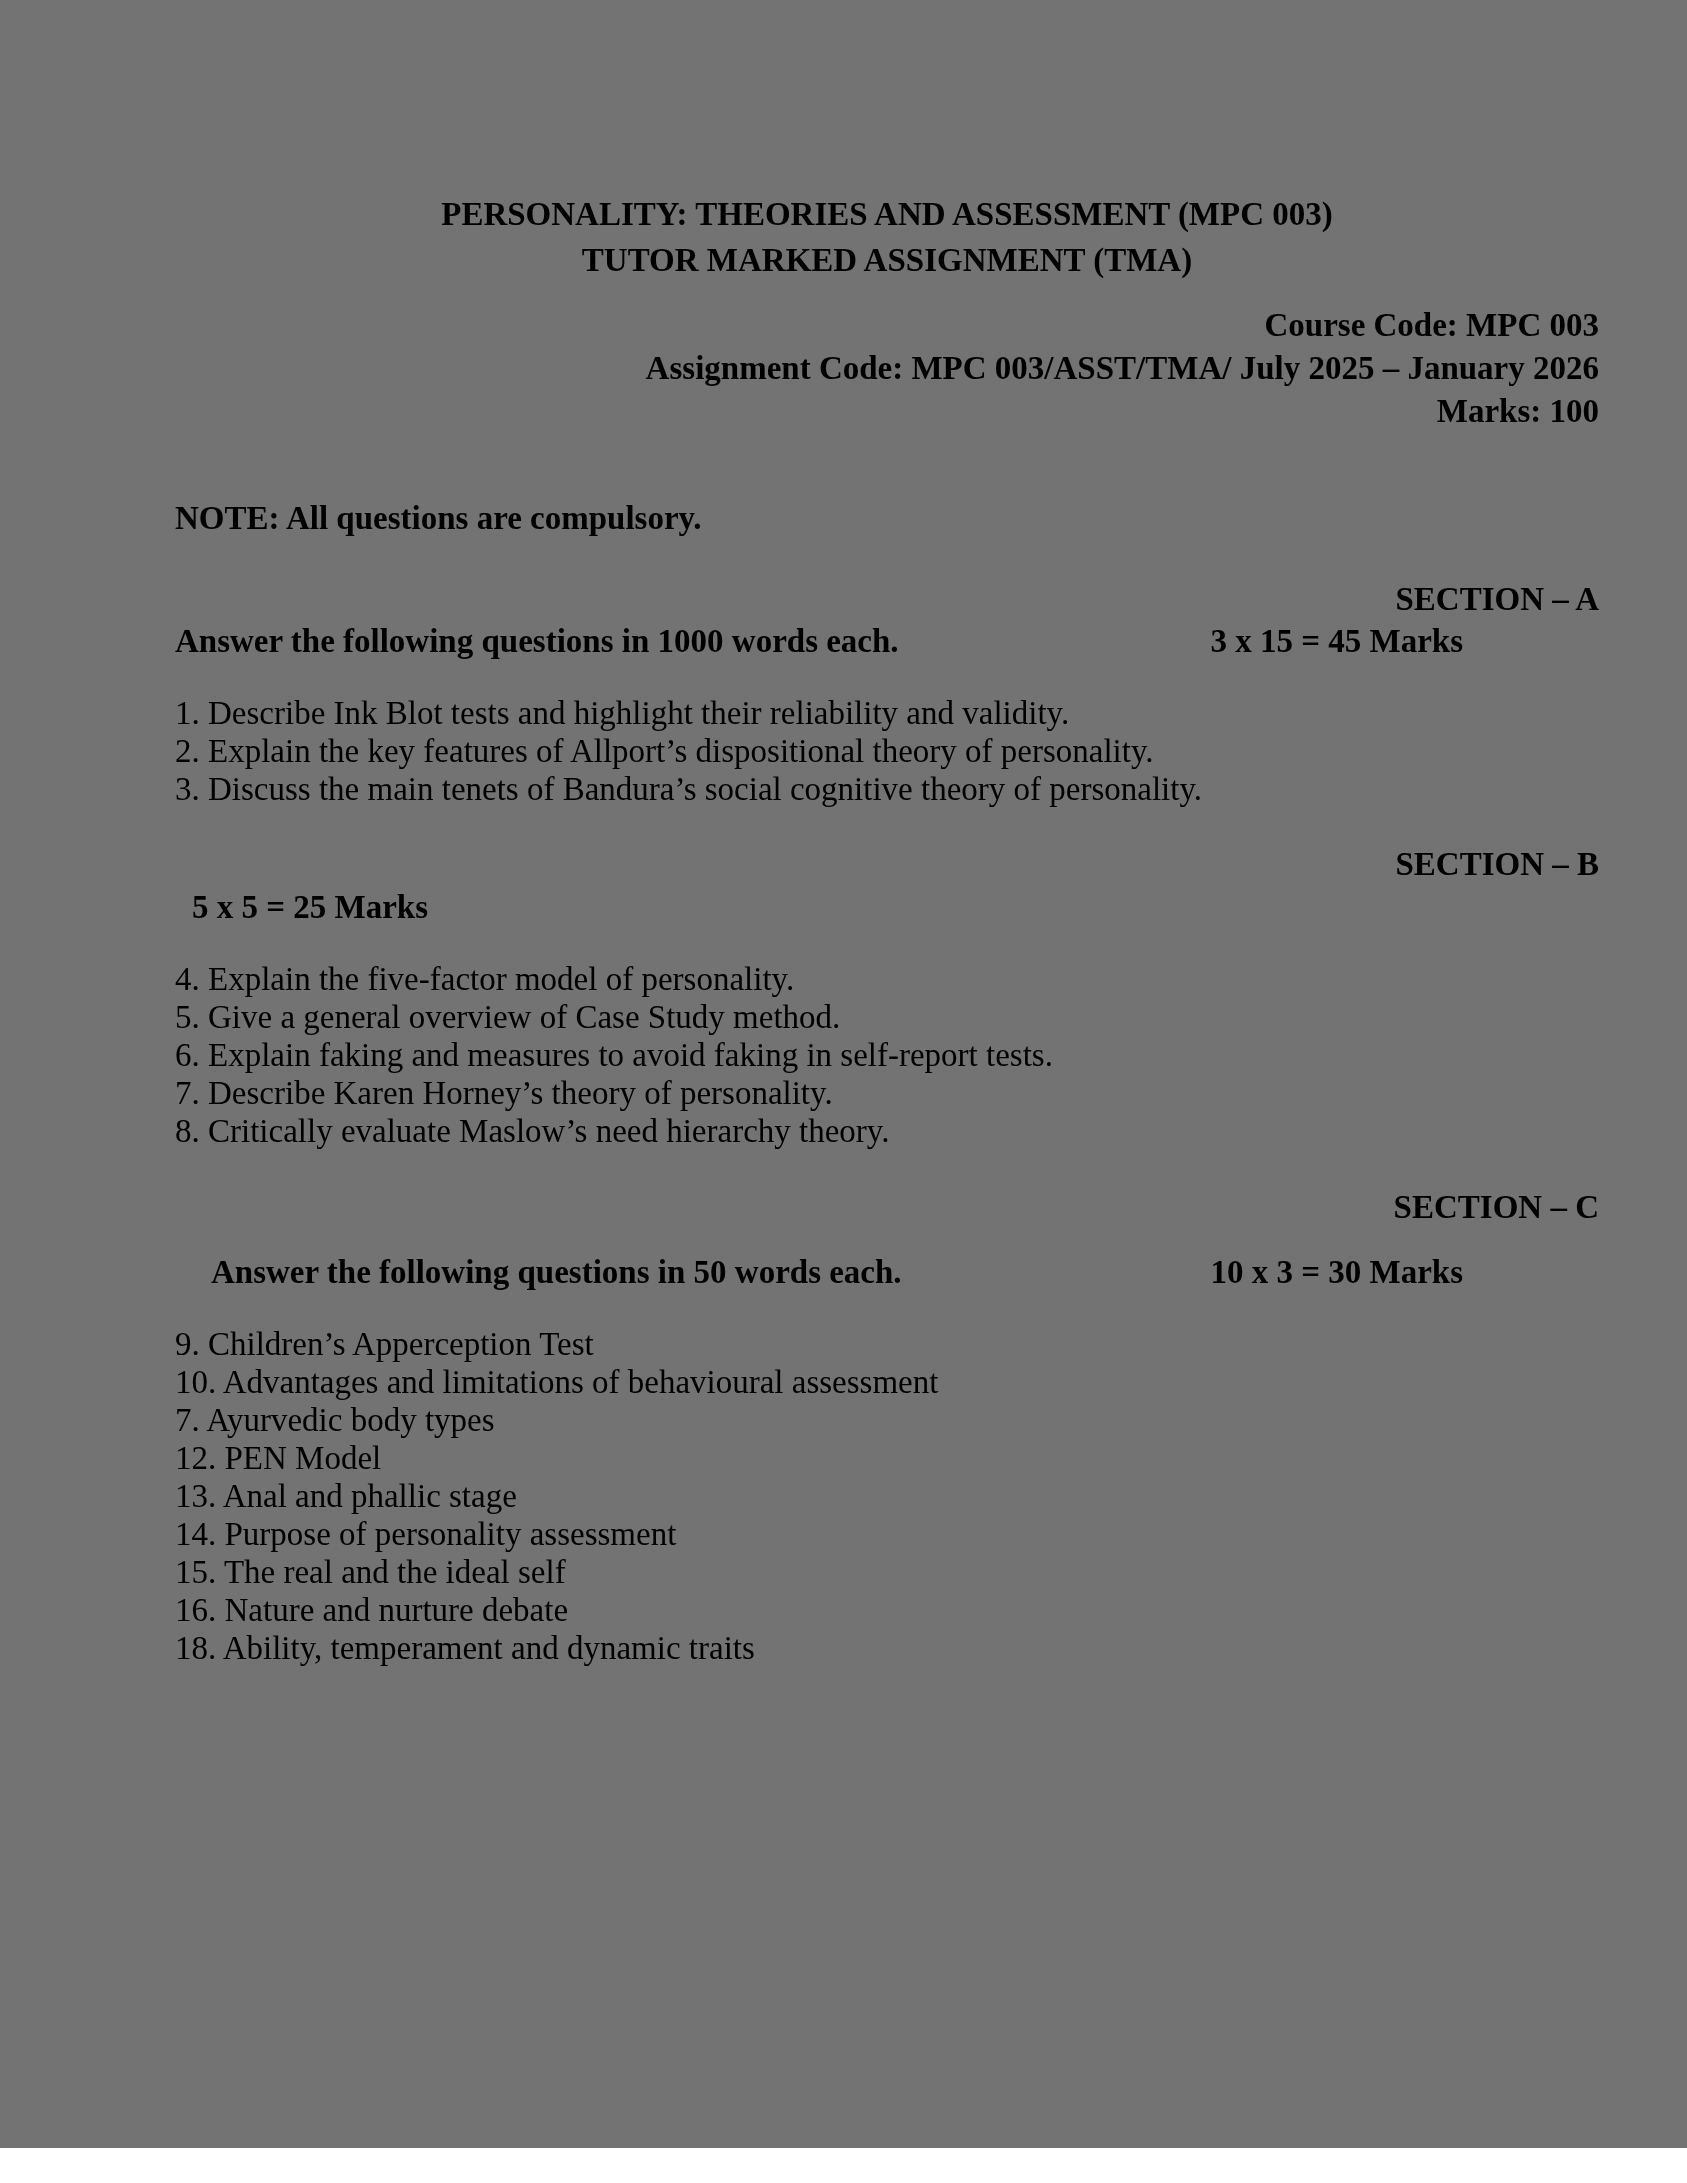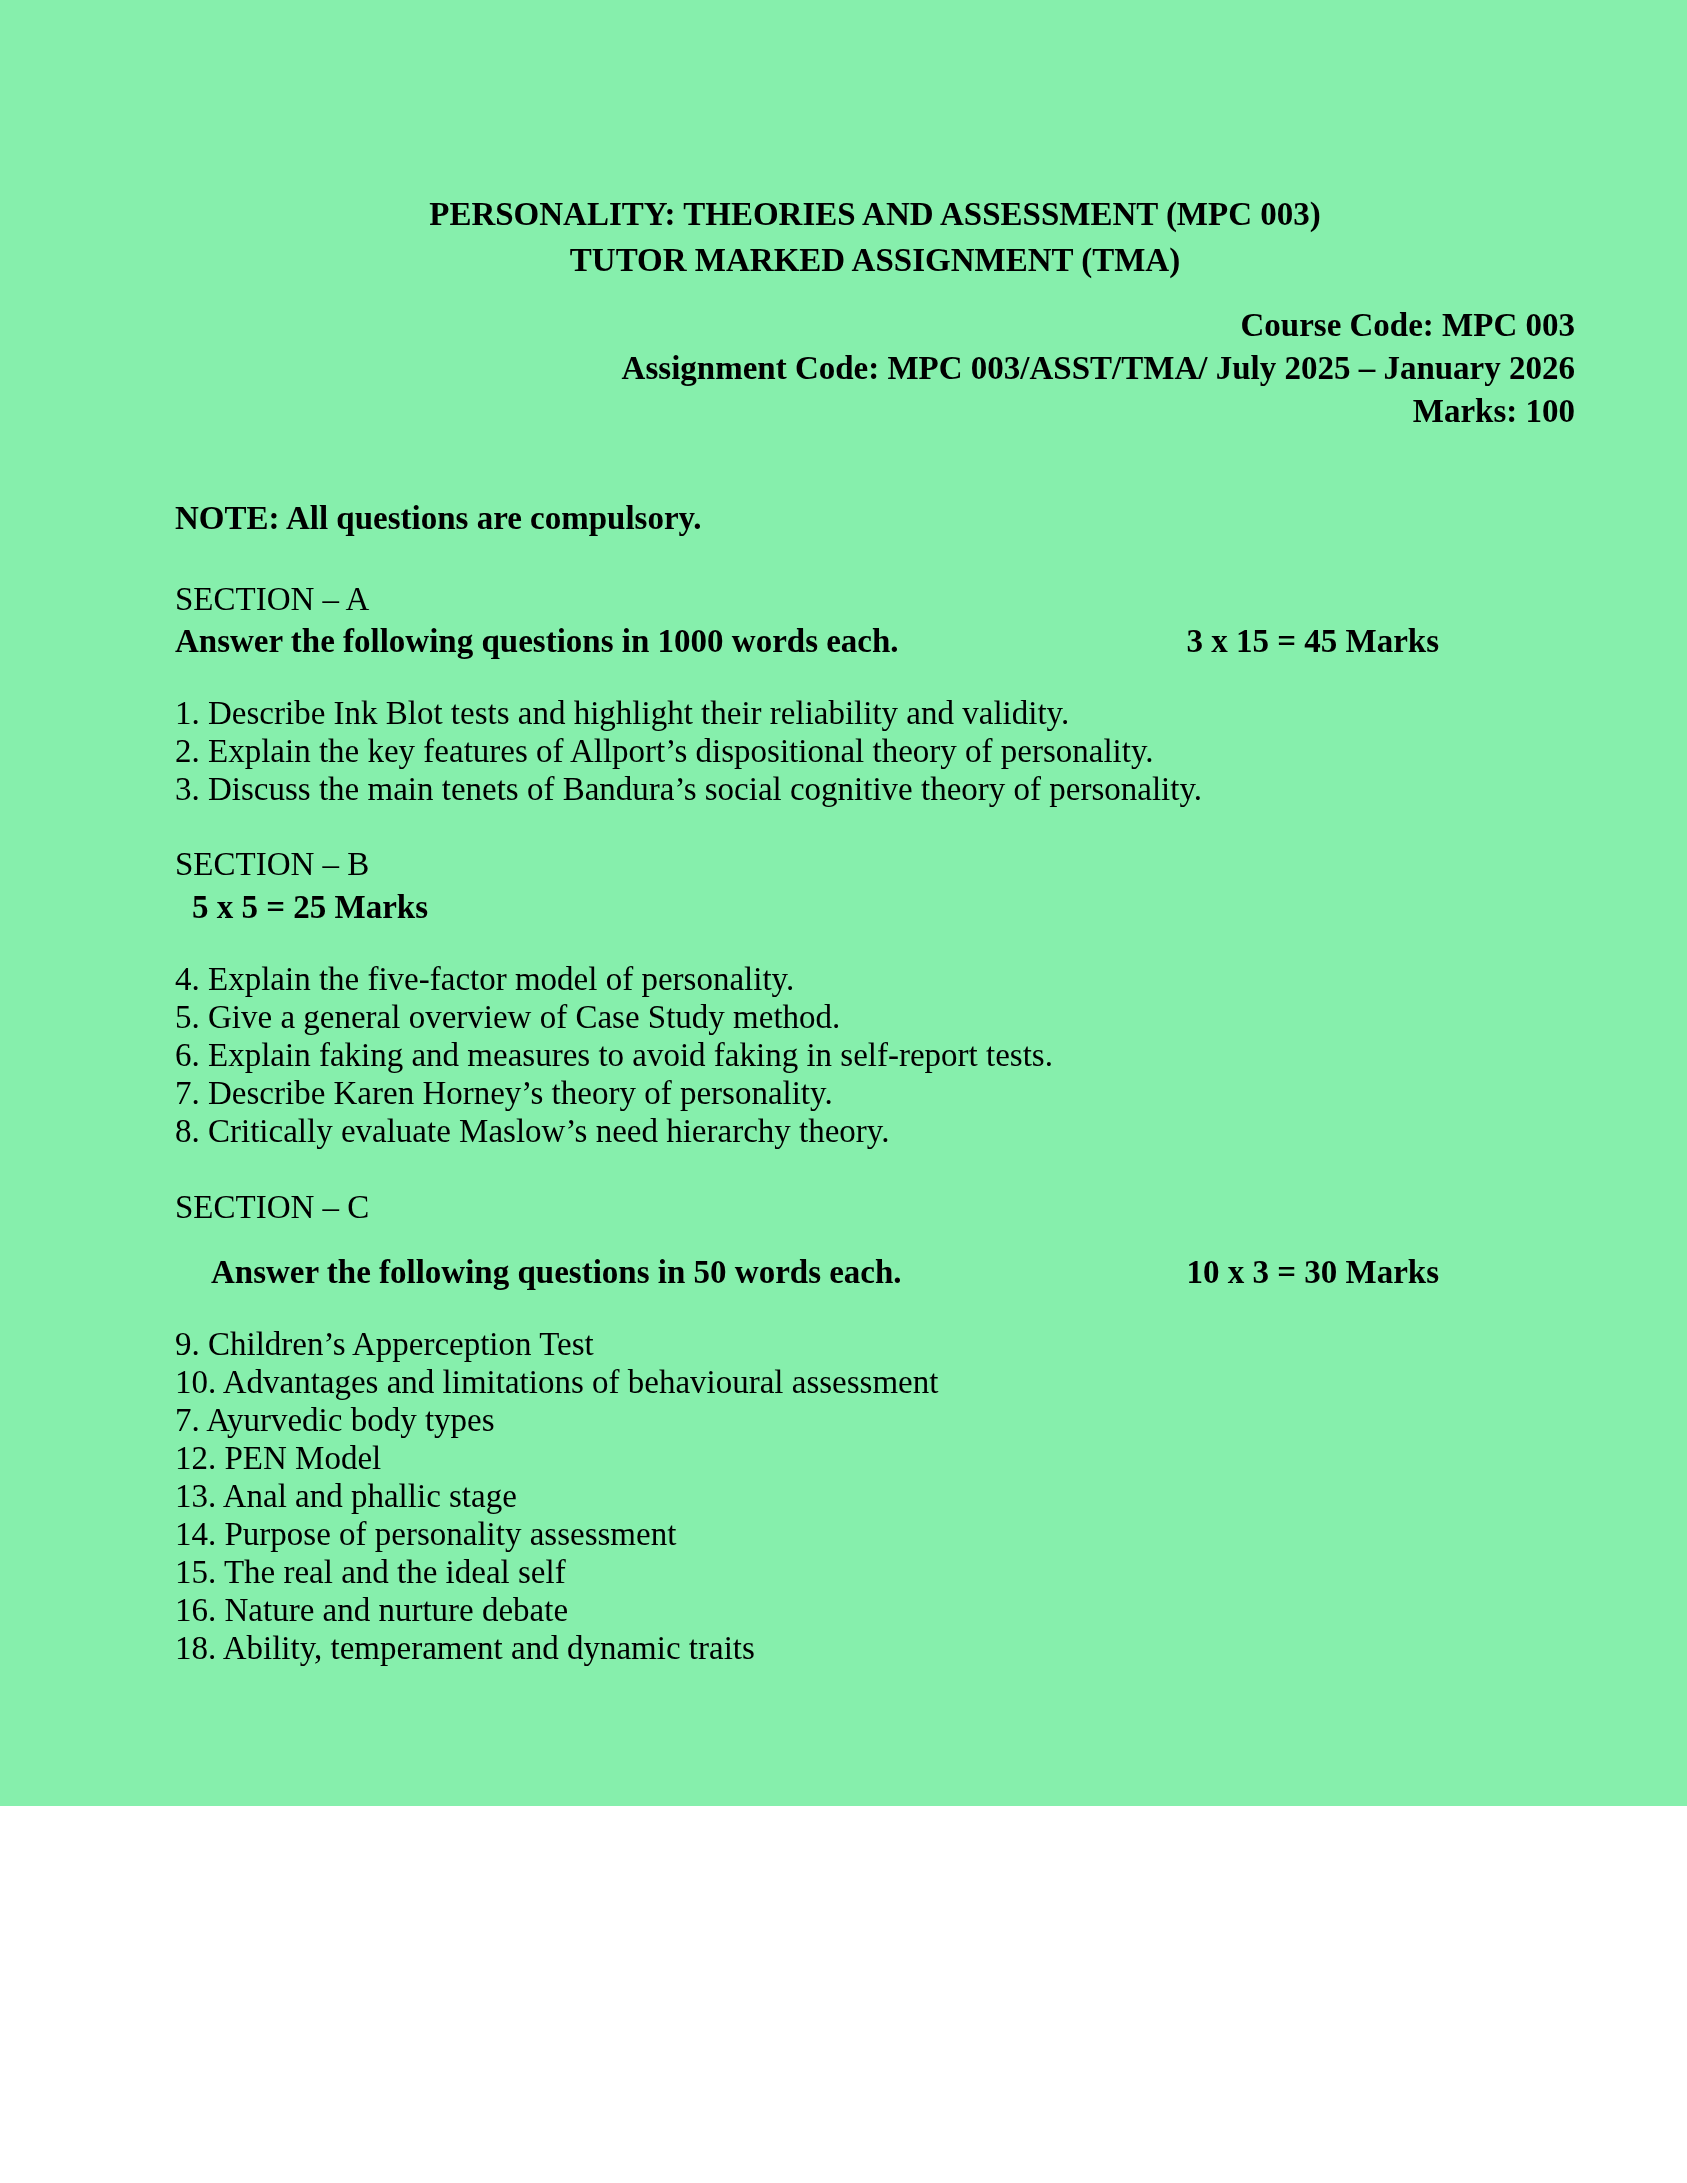--- a/index.html
+++ b/index.html
@@ -3,27 +3,27 @@
 <meta charset="utf-8">
 <style>
   html, body {
     margin: 0;
     padding: 0;
     background: #ffffff;
   }
   .page {
     position: relative;
     width: 1687px;
-    height: 1806px;
-    background: #86efac;
+    height: 2148px;
+    background: #737373;
     color: #000000;
     font-family: "Liberation Serif", "DejaVu Serif", serif;
     font-size: 33px;
     box-sizing: border-box;
-    padding: 191px 112px 0 175px;
+    padding: 191px 88px 0 175px;
     overflow: hidden;
   }
   p { margin: 0; }
 
   .doc-title {
     text-align: center;
     font-weight: bold;
     line-height: 46px;
   }
   .header-info {
@@ -31,22 +31,22 @@
     font-weight: bold;
     line-height: 43px;
     margin-top: 21px;
   }
   .note {
     font-weight: bold;
     line-height: 38px;
     margin-top: 66px;
   }
   .section-heading {
-    text-align: left;
-    font-weight: normal;
+    text-align: right;
+    font-weight: bold;
     line-height: 38px;
   }
   .answer-line {
     display: flex;
     justify-content: space-between;
     align-items: baseline;
     font-weight: bold;
     line-height: 38px;
     margin-top: 4px;
   }

